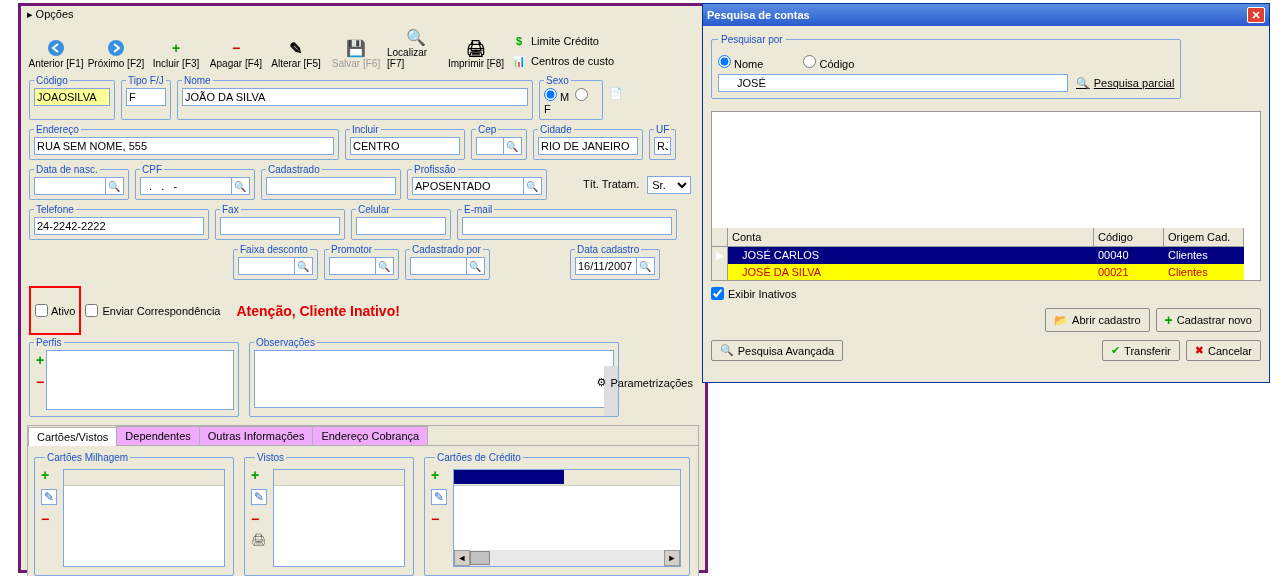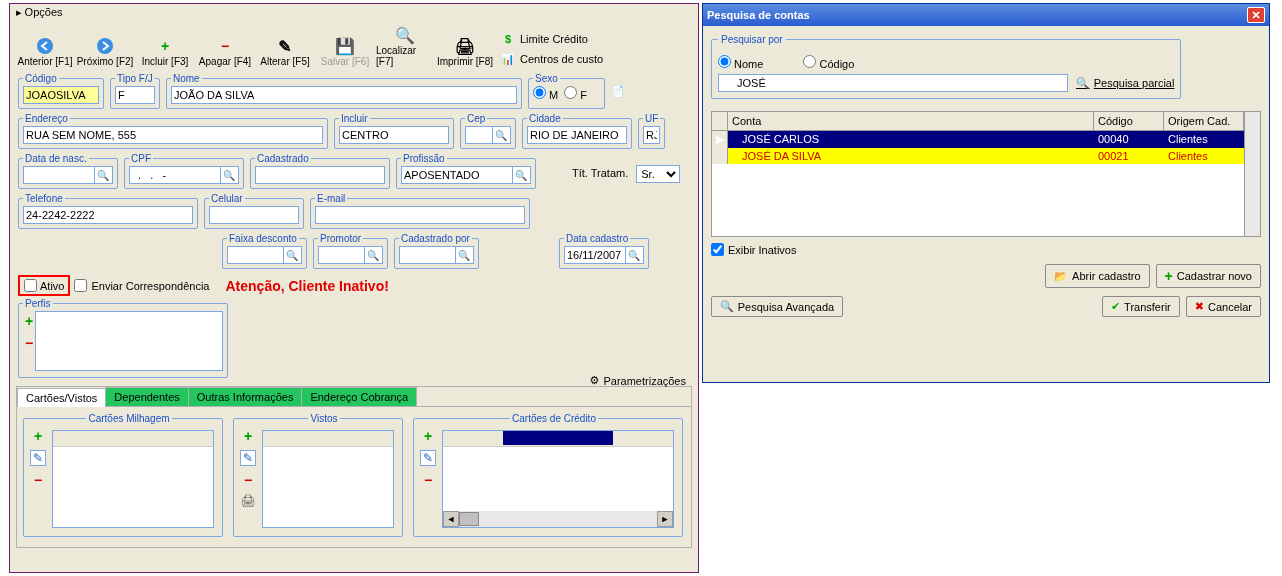--- a/index.html
+++ b/index.html
@@ -1,17 +1,17 @@
 <!DOCTYPE html>
 <html><head>
 <meta charset="utf-8">
 <style>
 * { box-sizing: border-box; margin: 0; padding: 0; font-family: Tahoma, Arial, sans-serif; font-size: 11px; }
 body { background: #fff; width: 1282px; height: 576px; position: relative; overflow: hidden; }
-.main-panel { position: absolute; left: 9px; top: 3px; width: 690px; height: 570px; background: #ece9d8; border: 1px solid #701a75; }
+.main-panel { position: absolute; left: 18px; top: 3px; width: 690px; height: 570px; background: #ece9d8; border: 3px solid #701a75; }
 .opcoes { padding: 2px 6px; font-size: 11px; color: #000; }
 .toolbar { display: flex; gap: 2px; padding: 4px 6px 6px 6px; align-items: flex-end; }
 .tb-btn { display:flex; flex-direction:column; align-items:center; width:58px; cursor:pointer; }
 .tb-icon { width:20px; height:20px; display:flex; align-items:center; justify-content:center; font-size:16px; font-weight:bold; }
 .tb-label { font-size:10px; color:#000; }
 .tb-btn.disabled .tb-label { color:#9a9a9a; }
 .side-btns { display:flex; flex-direction:column; gap:4px; margin-left:4px; }
 .side-btn { display:flex; align-items:center; gap:4px; cursor:pointer; }
 .side-btn span.ic { width:16px; height:16px; display:flex; align-items:center; justify-content:center; font-weight:bold; }
 
@@ -23,56 +23,56 @@
 .sexo { color:#000; }
 .sexo label{ margin-right:6px; }
 
 .lookup { display:flex; }
 .lookup input { flex:1; }
 .lupa { width:18px; height:18px; border:1px solid #7da6e3; border-left:none; background:#fff; display:flex; align-items:center; justify-content:center; font-size:10px; color:#1b50c8; cursor:pointer;}
 
 select.sel { border:1px solid #7da6e3; height:18px; background:#fff; font-size:11px; }
 
 .ativo-row { display:flex; align-items:center; gap:4px; padding:2px 8px; }
-.red-box { border:2px solid red; padding:2px 4px; display:flex; align-items:center; gap:3px; }
+.red-box { border:2px solid red; padding:16px 4px; display:flex; align-items:center; gap:3px; }
 .atencao { color:#e00000; font-weight:bold; font-size:14px; }
 
 .perfil-area, .obs-area { background:#fff; border:1px solid #7da6e3; }
 .perfil-icons { display:flex; flex-direction:column; gap:6px; padding:2px; }
 .plus { color:#00a000; font-weight:bold; font-size:14px; cursor:pointer;}
 .minus { color:#d00000; font-weight:bold; font-size:14px; cursor:pointer;}
 .pencil { color:#2060c0; font-size:12px; cursor:pointer; background:#fff; border:1px solid #7da6e3; width:16px;height:16px; display:flex;align-items:center;justify-content:center;}
 .printi { color:#555; font-size:12px; cursor:pointer; }
 
 .tabs { margin:4px 6px; border:1px solid #b0b0b0; }
 .tab-strip { display:flex; background:#ece9d8; border-bottom:1px solid #b0b0b0;}
-.tab { padding:3px 8px; font-size:11px; border:1px solid #b0b0b0; border-bottom:none; background:#22c55e; margin-right:-1px; cursor:pointer; }
+.tab { padding:3px 8px; font-size:11px; border:1px solid #b0b0b0; border-bottom:none; background:#f0abfc; margin-right:-1px; cursor:pointer; }
 .tab.active { background:#fff; position:relative; top:1px; }
 .tab-body { padding:6px; background:#ece9d8; display:flex; gap:8px; height:140px;}
-.card-box { border:1px solid #7da6e3; border-radius:2px; flex:1; display:flex; flex-direction:column;text-align:center;}
+.card-box { border:1px solid #7da6e3; border-radius:2px; flex:1; display:flex; flex-direction:column;}
 .card-box legend { color:#1b50c8; font-size:10px; padding:0 2px; margin-left:6px; margin-top:-7px; background:#ece9d8; width:fit-content;}
 .card-body { display:flex; flex:1; }
 .card-white { flex:1; background:#fff; border:1px solid #7da6e3; margin:4px; position:relative; }
 .hscroll { position:absolute; bottom:0; left:0; right:0; height:16px; background:#e8e8e8; display:flex; align-items:center; }
 .hscroll .ar { width:16px;height:16px; background:#d4d0c8; border:1px solid #999; display:flex;align-items:center;justify-content:center; font-size:9px;}
 
 .param-btn { position:absolute; right:12px; top:370px; display:flex; align-items:center; gap:4px; cursor:pointer;}
 
 .dialog { position:absolute; left:702px; top:3px; width:568px; height:380px; background:#ece9d8; border:1px solid #003399; }
 .dlg-title { background:linear-gradient(#5a8ee0,#2a5bd0); height:22px; display:flex; align-items:center; justify-content:space-between; padding:0 4px; color:#fff; font-weight:bold; font-size:12px;}
 .dlg-close { width:18px;height:16px; background:#e04030; border:1px solid #fff; display:flex;align-items:center;justify-content:center; color:#fff; font-weight:bold; border-radius:2px; cursor:pointer; font-size:11px;}
 .dlg-body { padding:8px; }
 .search-fs { border:1px solid #7da6e3; padding:6px; }
 .search-fs legend { color:#1b50c8; font-size:10px; padding:0 3px;}
 .radio-row { display:flex; gap:40px; padding:4px 0; }
 .search-input { display:flex; align-items:center; gap:8px; }
 .search-input input { flex:0 0 350px; border:1px solid #7da6e3; height:18px; padding:0 18px; background:#fff;}
 .psearch { display:flex; align-items:center; gap:4px; color:#000; text-decoration:underline; cursor:pointer;}
 
-.grid { margin-top:8px; border:1px solid #999; background:#fff; position:relative; height:126px; display:flex;}
+.grid { margin-top:8px; border:1px solid #999; background:#fff; position:relative; height:170px; display:flex;align-items:flex-end;}
 .grid-main { flex:1; display:flex; flex-direction:column; }
 .ghead { display:flex; background:#ece9d8; border-bottom:1px solid #999; }
 .ghead div { padding:3px 4px; border-right:1px solid #999; font-size:11px;}
 .gh-sel{width:16px;}
 .gh-conta{flex:1;}
 .gh-cod{width:70px;}
 .gh-orig{width:80px;}
 .grow { display:flex; font-size:11px;}
 .grow div{ padding:2px 4px; }
 .grow .gh-sel{border-right:1px solid #999; background:#ece9d8; text-align:center;}
@@ -148,21 +148,21 @@
           <span>Centros de custo</span>
         </div>
     </div>
   </div>
 
   <div class="form">
     <div class="row">
       <fieldset style="width:86px"><legend>Código</legend><input class="fld" style="background: rgb(255, 255, 153);" value="JOAOSILVA"></fieldset>
       <fieldset style="width:50px"><legend>Tipo F/J</legend><input class="fld" value="F" style=""></fieldset>
       <fieldset style="width:356px"><legend>Nome</legend><input class="fld" value="JOÃO DA SILVA" style=""></fieldset>
-      <fieldset style="width:77px">
+      <fieldset style="width:64px">
           <legend>Sexo</legend>
           <div class="sexo"><label><input type="radio" checked="" style=""> <span>M</span></label><label><input type="radio" style=""> <span>F</span></label></div>
         </fieldset>
       <div style="padding-top:12px">📄</div>
     </div>
 
     <div class="row">
       <fieldset style="width:310px"><legend>Endereço</legend><input class="fld" value="RUA SEM NOME, 555" style=""></fieldset>
       <fieldset style="width:120px"><legend>Incluir</legend><input class="fld" value="CENTRO" style=""></fieldset>
       <fieldset style="width:56px">
@@ -198,20 +198,21 @@
             <input class="fld" value="APOSENTADO" style="">
             <div class="lupa">🔍</div>
           </div>
         </fieldset>
       <div style="padding:14px 4px 0 30px">Tít. Tratam.</div>
       <select class="sel" style="width:44px; margin-top:12px"><option>Sr.</option></select>
     </div>
 
     <div class="row">
       <fieldset style="width:180px"><legend>Telefone</legend><input class="fld" value="24-2242-2222" style=""></fieldset>
+      <fieldset style="width:130px"><legend>Fax</legend><input class="fld" style=""></fieldset>
       <fieldset style="width:100px"><legend>Celular</legend><input class="fld" style=""></fieldset>
       <fieldset style="width:220px"><legend>E-mail</legend><input class="fld" style=""></fieldset>
     </div>
 
     <div class="row">
       <div style="width:200px"></div>
       <fieldset style="width:85px">
           <legend>Faixa desconto</legend>
           <div class="lookup">
             <input class="fld" style="">
@@ -256,20 +257,24 @@
   <div style="display:flex; gap:8px; padding:0 8px;">
     <fieldset style="width:210px;height:80px">
         <legend>Perfis</legend>
       <div style="display:flex; height:60px;">
         <div class="perfil-icons">
             <div class="plus">+</div>
             <div class="minus">−</div>
           </div>
         <div class="perfil-area" style="flex:1"></div>
       </div>
+    </fieldset>
+    <fieldset style="width:370px;height:80px;position:relative"><legend>Observações</legend>
+      <textarea class="obs-area" style="width: 100%; height: 58px; resize: none; border: 1px solid rgb(125, 166, 227);"></textarea>
+      <div class="sc-track"></div>
     </fieldset>
   </div>
 
   <div class="param-btn">
       <span>⚙</span>
       <span>Parametrizações</span>
     </div>
 
   <div class="tabs">
     <div class="tab-strip">

